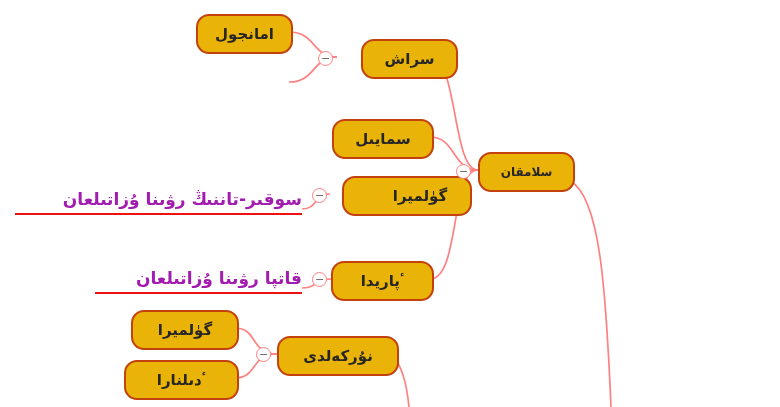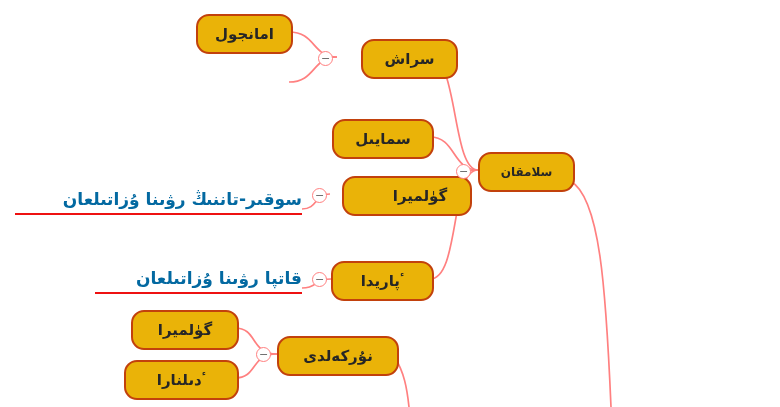--- a/index.html
+++ b/index.html
@@ -29,21 +29,21 @@
     direction: rtl;
     cursor: pointer;
     z-index: 1;
   }
   .node.root { font-size: 12px; }
 
   .fork {
     position: absolute;
     display: flex; align-items: flex-end; justify-content: flex-start;
     border-bottom: 2px solid #ee1111;
-    color: #0369a1;
+    color: #a21caf;
     font-weight: bold;
     font-size: 17px;
     direction: rtl;
     padding-bottom: 4px;
     cursor: pointer;
     z-index: 1;
   }
 
   .fold {
     position: absolute;

